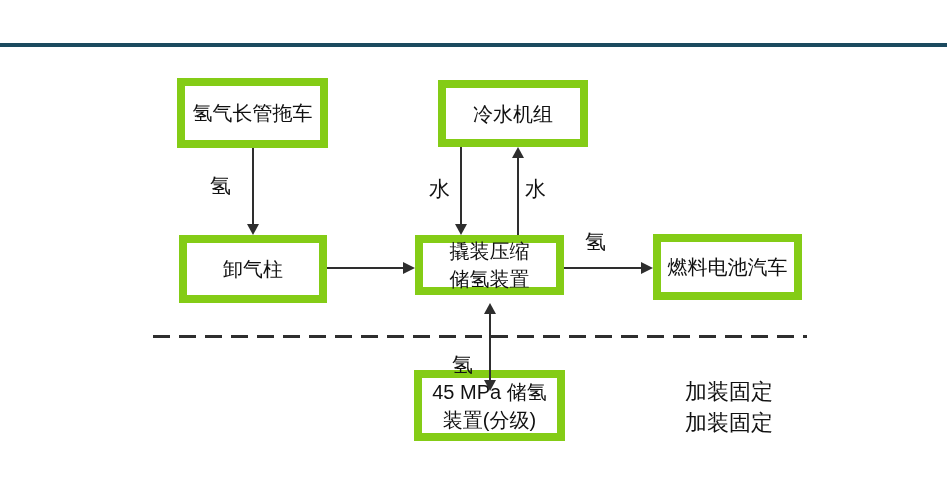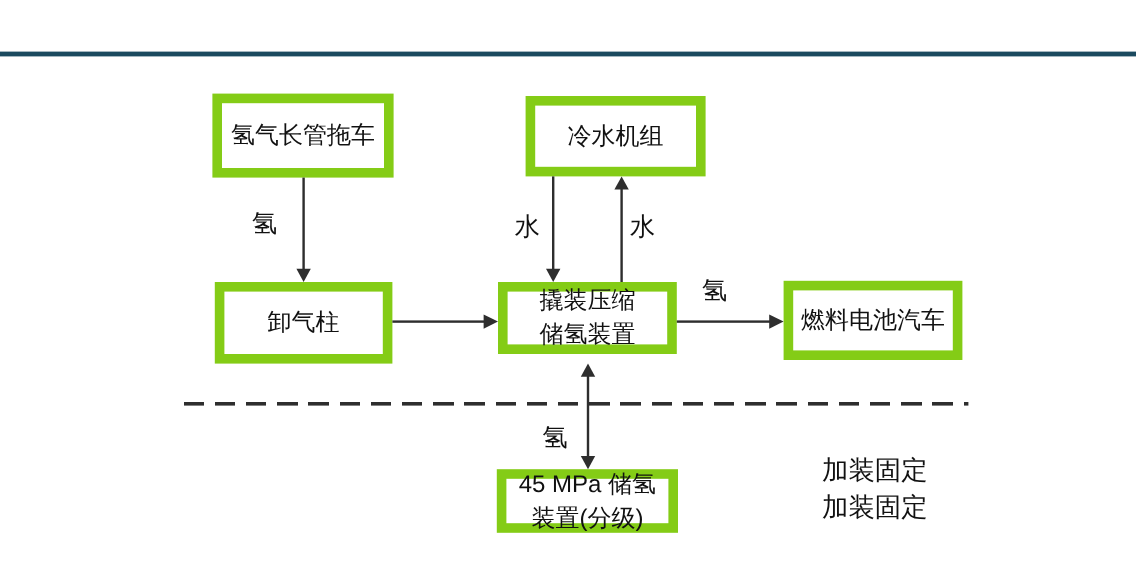--- a/index.html
+++ b/index.html
@@ -17,21 +17,21 @@
   .box {
     position:absolute; box-sizing:border-box; border:8px solid #84cc16; background:#fff;
     display:flex; flex-direction:column; align-items:center; justify-content:center;
     font-size:20px; line-height:1.4; text-align:center; color:#111; white-space:nowrap;
   }
   .box-trailer    { left:177px; top:78px;  width:151px; height:70px; }
   .box-chiller    { left:438px; top:80px;  width:150px; height:67px; }
   .box-unloading  { left:179px; top:235px; width:148px; height:68px; }
   .box-compressor { left:415px; top:235px; width:149px; height:60px; }
   .box-vehicle    { left:653px; top:234px; width:149px; height:66px; }
-  .box-storage    { left:414px; top:391px; width:151px; height:53px;align-items:center; }
+  .box-storage    { left:414px; top:370px; width:151px; height:71px;align-items:center; }
   
   .vline, .hline { position:absolute; background:#2e2e2e; }
   .arr { position:absolute; width:0; height:0; }
   .arr-down  { border-left:6px solid transparent; border-right:6px solid transparent; border-top:11px solid #2e2e2e; }
   .arr-up    { border-left:6px solid transparent; border-right:6px solid transparent; border-bottom:11px solid #2e2e2e; }
   .arr-right { border-top:6px solid transparent; border-bottom:6px solid transparent; border-left:12px solid #2e2e2e; }
   .flow-label { position:absolute; font-size:21px; color:#111; }
   .dash-line {
     position:absolute; left:153px; top:335px; width:654px; height:3px;
     background:repeating-linear-gradient(90deg,#2e2e2e 0 17px,transparent 17px 26px);

